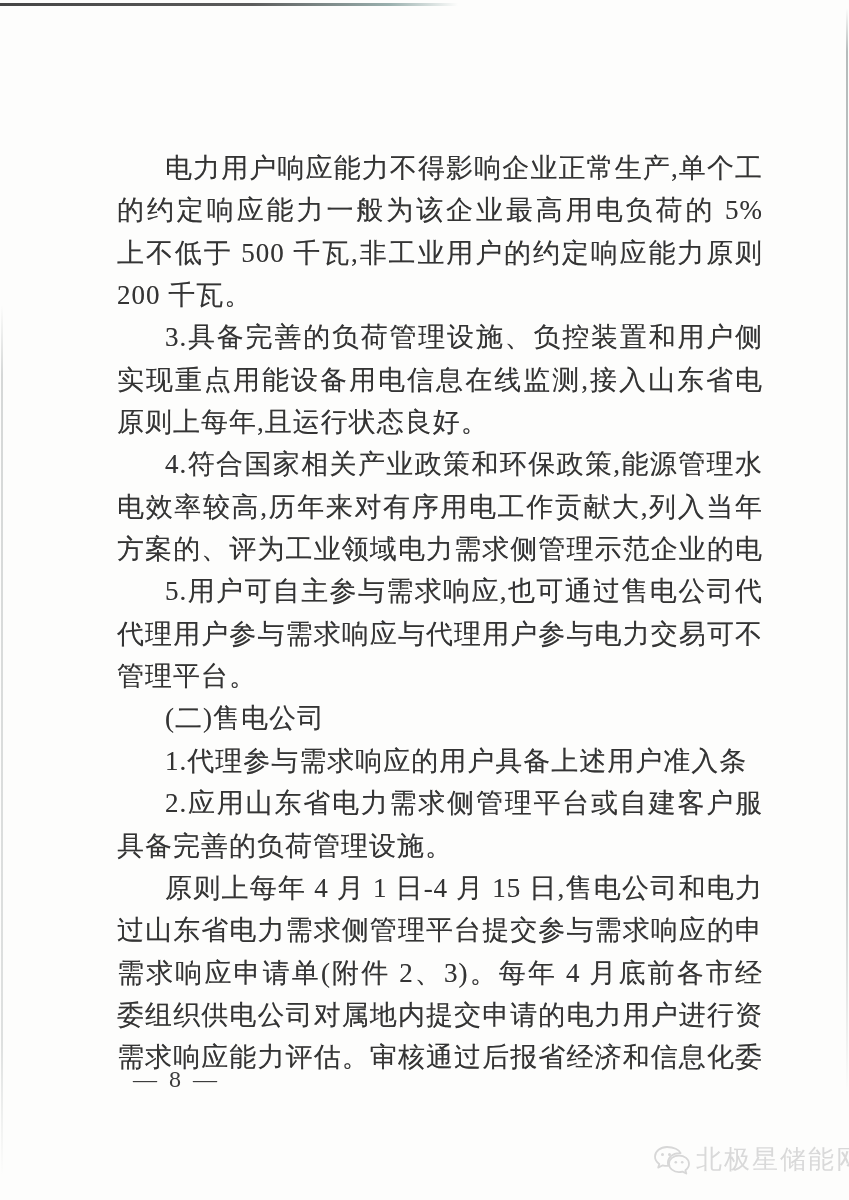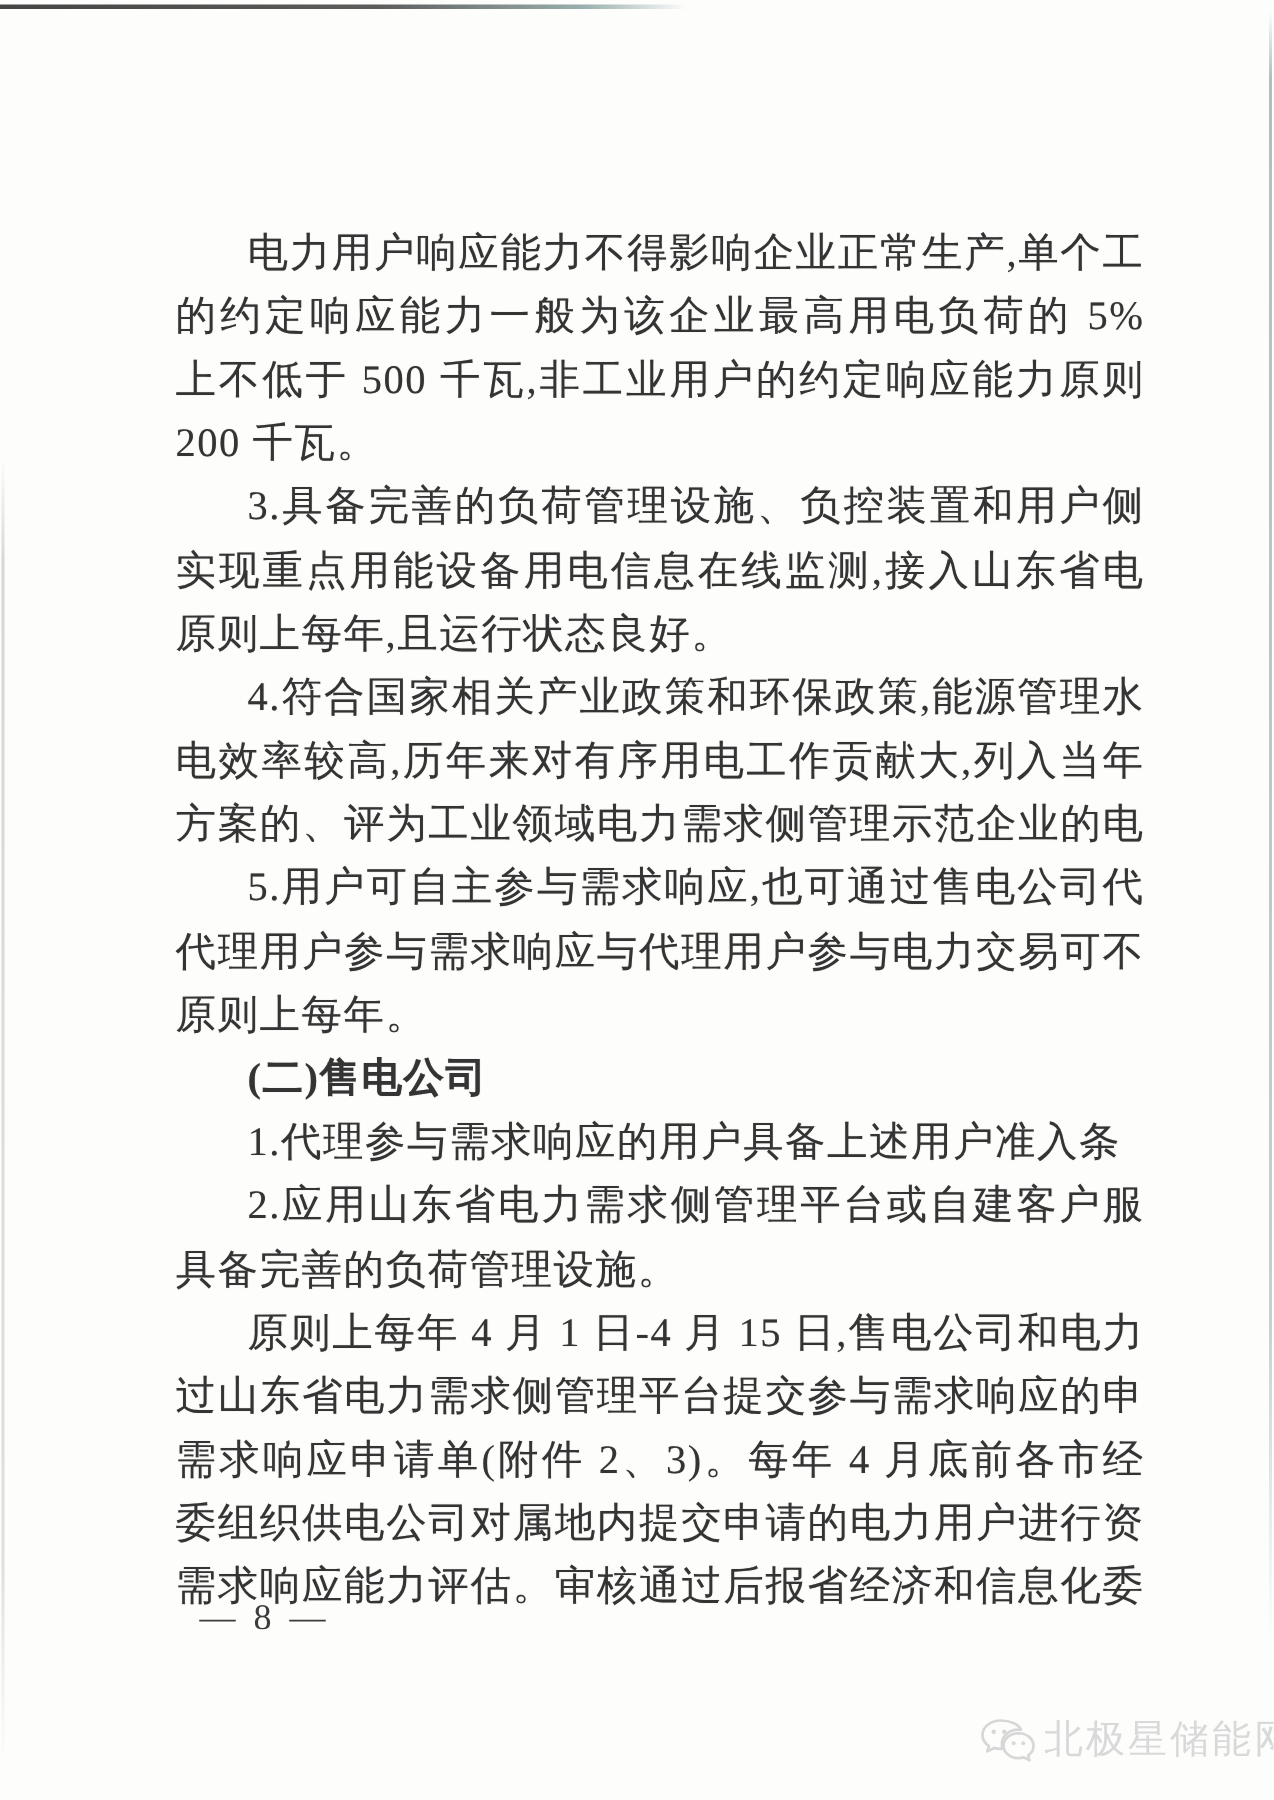--- a/index.html
+++ b/index.html
@@ -42,21 +42,21 @@
     width: 646px;
     font-size: 27px;
     line-height: 42.35px;
     letter-spacing: 1px;
     color: #343434;
     text-shadow: 0 0 0.6px rgba(60,60,60,0.45);
   }
   .ln { height: 42.35px; overflow: hidden; }
   .ln.j { text-align: justify; text-align-last: justify; }
   .ln.i { text-indent: 48px; }
-  .ln.b { font-weight: bold; }
+  .ln.b { font-weight: normal; }
   .page-number {
     position: absolute;
     left: 133px; top: 1066px;
     font-size: 24px;
     letter-spacing: 3px;
     color: #3d3d3d;
   }
   
   .watermark {
     position: absolute;
@@ -86,21 +86,21 @@
     <div class="ln j">上不低于 500 千瓦,非工业用户的约定响应能力原则上不低于</div>
     <div class="ln">200 千瓦。</div>
     <div class="ln j i">3.具备完善的负荷管理设施、负控装置和用户侧开关设备,</div>
     <div class="ln j">实现重点用能设备用电信息在线监测,接入山东省电力需求侧</div>
     <div class="ln">原则上每年,且运行状态良好。</div>
     <div class="ln j i">4.符合国家相关产业政策和环保政策,能源管理水平和用</div>
     <div class="ln j">电效率较高,历年来对有序用电工作贡献大,列入当年度有序用电</div>
     <div class="ln j">方案的、评为工业领域电力需求侧管理示范企业的电力用户优先。</div>
     <div class="ln j i">5.用户可自主参与需求响应,也可通过售电公司代理参与。</div>
     <div class="ln j">代理用户参与需求响应与代理用户参与电力交易可不是同一家</div>
-    <div class="ln">原则上每年。</div>
+    <div class="ln">管理平台。</div>
     <div class="ln i b">(二)售电公司</div>
     <div class="ln i">1.代理参与需求响应的用户具备上述用户准入条件。</div>
     <div class="ln j i">2.应用山东省电力需求侧管理平台或自建客户服务平台为</div>
     <div class="ln">具备完善的负荷管理设施。</div>
     <div class="ln j i">原则上每年 4 月 1 日-4 月 15 日,售电公司和电力用户通</div>
     <div class="ln j">过山东省电力需求侧管理平台提交参与需求响应的申请,填写</div>
     <div class="ln j">需求响应申请单(附件 2、3)。每年 4 月底前各市经济和信息化</div>
     <div class="ln j">委组织供电公司对属地内提交申请的电力用户进行资质审查和</div>
     <div class="ln j">需求响应能力评估。审核通过后报省经济和信息化委和国网山</div>
   </div>

